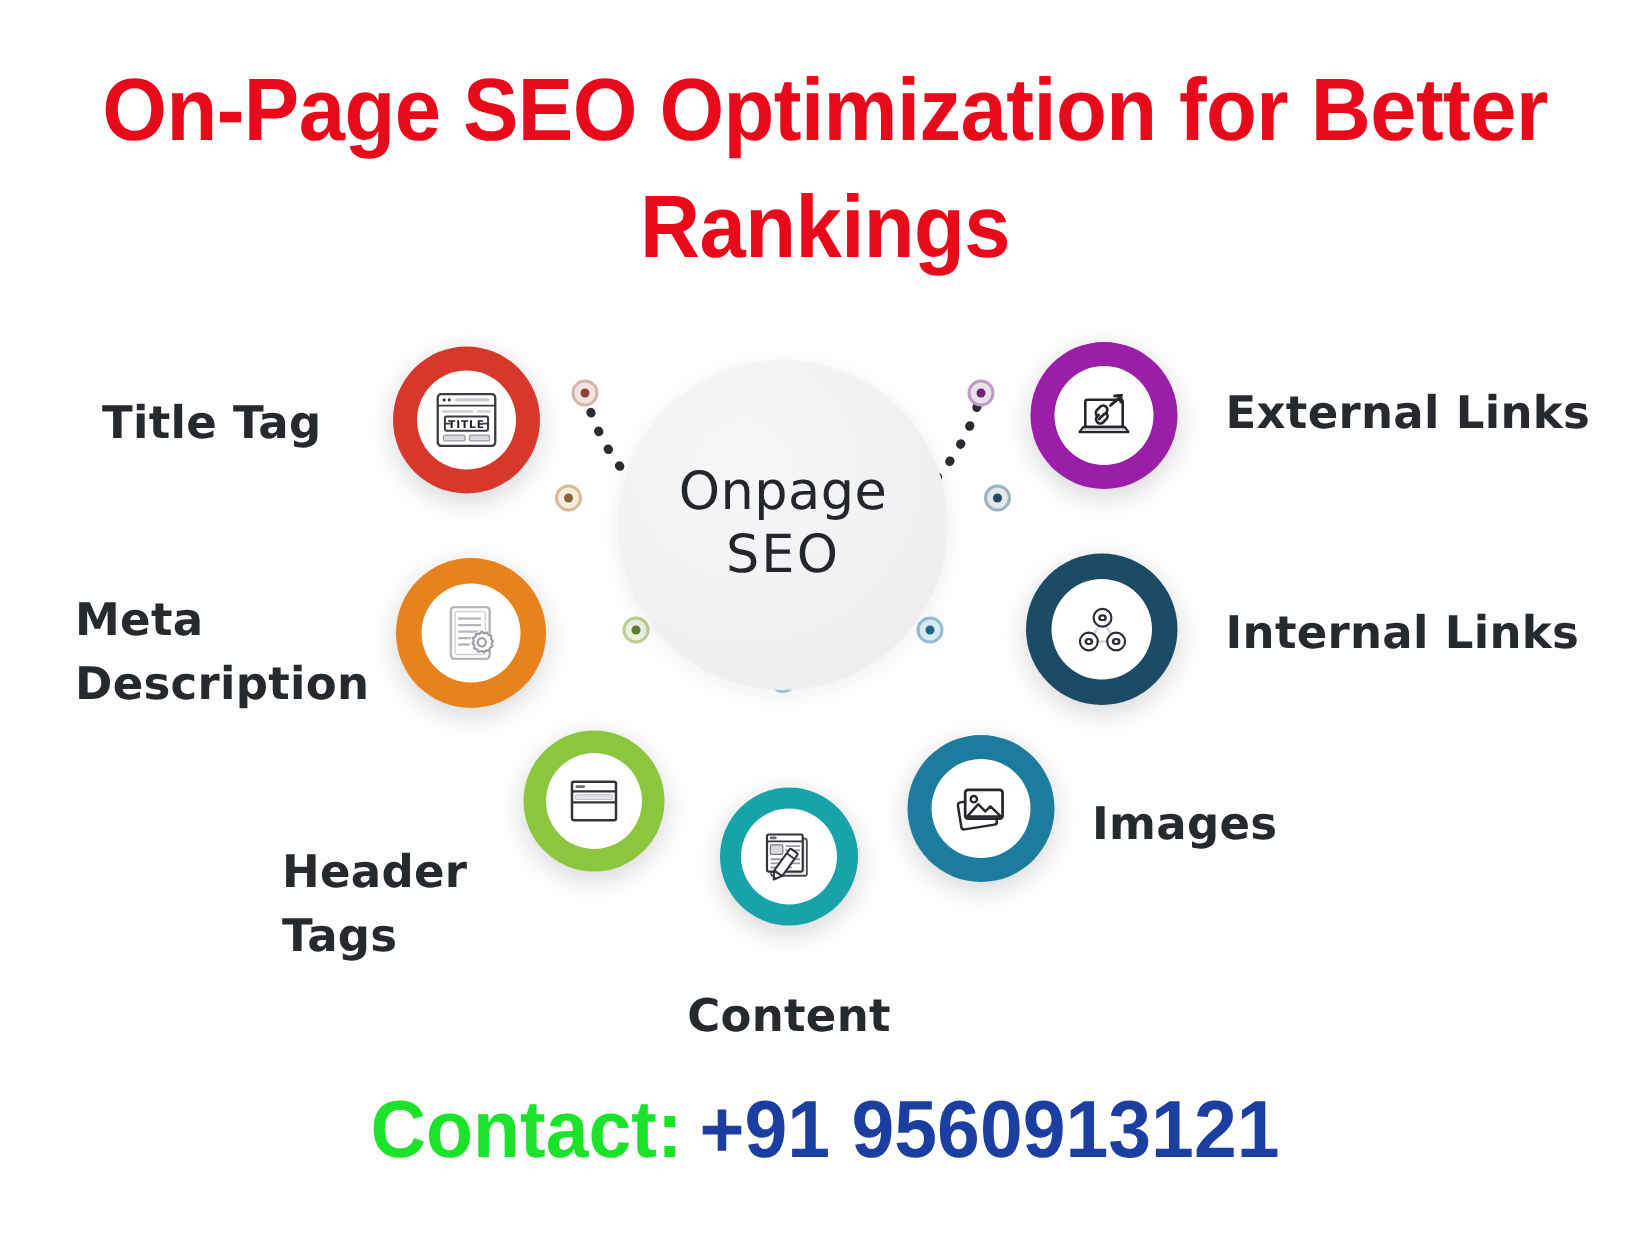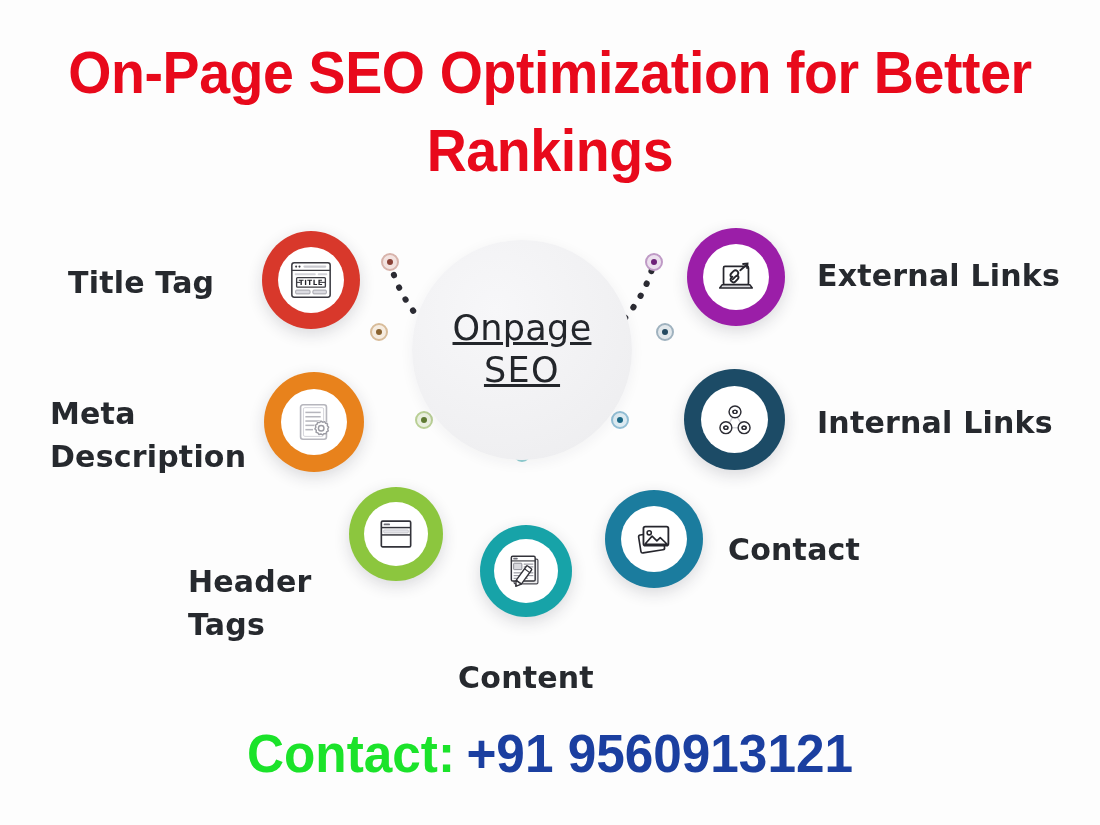--- a/index.html
+++ b/index.html
@@ -46,21 +46,20 @@
     display: flex;
     flex-direction: column;
     align-items: center;
     justify-content: center;
   }
   #hub .hub-l1, #hub .hub-l2 {
     color: #23262b;
     font-family: "DejaVu Sans", sans-serif;
     font-weight: 400;
     letter-spacing: 0.3px;
-    text-decoration: underline;
   }
   #hub .hub-l1 { font-size: 35px; line-height: 1.14; }
   #hub .hub-l2 { font-size: 35px; line-height: 1.22; letter-spacing: 1.4px; }
 
   
   #arc {
     position: absolute;
     left: 368px;
     top: 250px;
     width: 308px;
@@ -232,21 +231,21 @@
   <div class="node" style="left:605px; top:490px; width:98px; height:98px; background:#1B7C9E; padding:16px;">
     <div class="inner" style="width:100%;height:100%;">
       <svg width="46" height="46" viewBox="0 0 48 48">
         <rect x="9" y="18" width="25" height="19" rx="2" fill="#fff" stroke="#26262d" stroke-width="1.7" transform="rotate(-9 21.5 27.5)"></rect>
         <rect x="13" y="11" width="26" height="20" rx="2" fill="#fff" stroke="#26262d" stroke-width="1.9"></rect>
         <circle cx="19" cy="17.5" r="2.2" fill="none" stroke="#26262d" stroke-width="1.6"></circle>
         <path d="M14.5 29.5 L22 21 L27 26 L30.5 22.5 L37.8 29.5 Z" fill="#fff" stroke="#26262d" stroke-width="1.7" stroke-linejoin="round"></path>
       </svg>
     </div>
   </div>
-  <div class="nlabel left" style="left:728px; top:529px; width:220px;">Contact</div>
+  <div class="nlabel left" style="left:728px; top:529px; width:220px;">Images</div>
 
   <div class="node" style="left:684px; top:369px; width:101px; height:101px; background:#1C4B66; padding:17px;">
     <div class="inner" style="width:100%;height:100%;">
       <svg width="46" height="46" viewBox="0 0 48 48">
         <path d="M24 17 L15 32 M24 17 L33 32 M15 32 L33 32" fill="none" stroke="#d3d3d9" stroke-width="1.6"></path>
         <g stroke="#2c2c34" stroke-width="1.5" fill="#fff">
           <circle cx="24" cy="15.5" r="6.2"></circle>
           <circle cx="14.5" cy="32" r="6.2"></circle>
           <circle cx="33.5" cy="32" r="6.2"></circle>
         </g>

